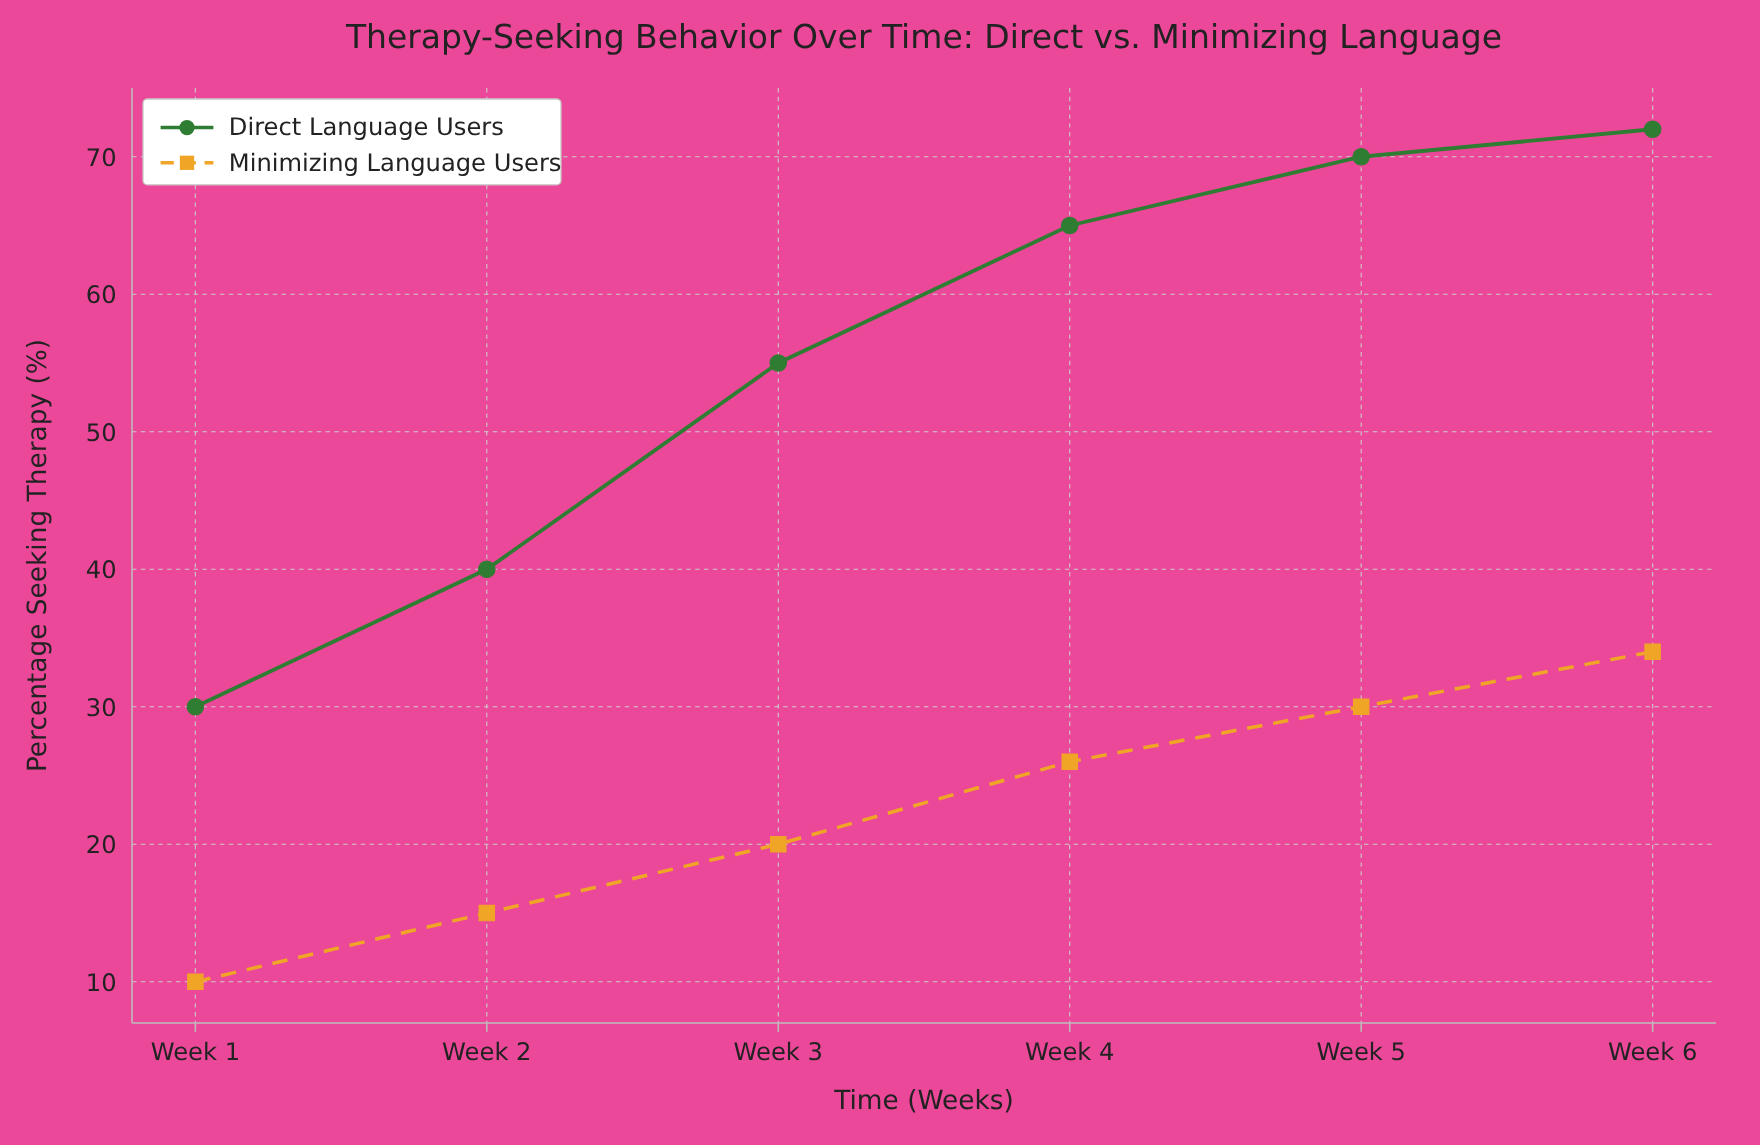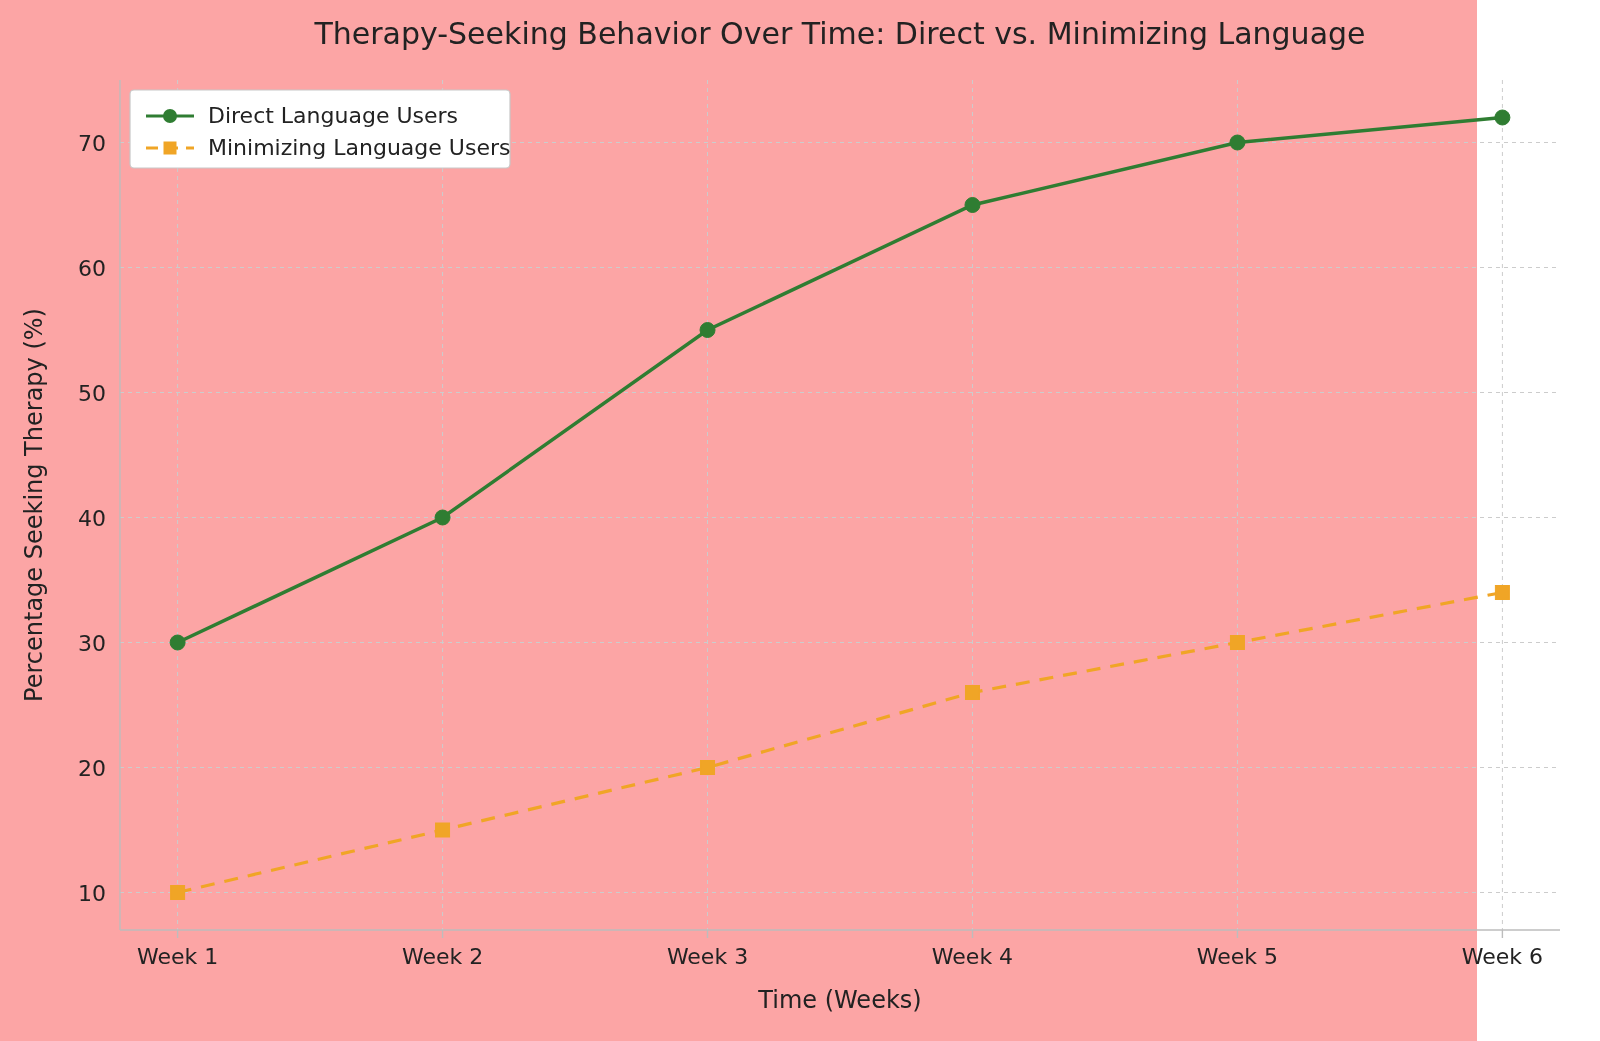--- a/index.html
+++ b/index.html
@@ -3,25 +3,25 @@
 <meta charset="utf-8">
 <style>
   html, body {
     margin: 0;
     padding: 0;
     background: #ffffff;
     font-family: "DejaVu Sans", "Helvetica Neue", Arial, sans-serif;
     color: #222;
   }
   .stage {
-    width: 1477px;
+    width: 1600px;
     height: 1041px;
     position: relative;
     box-sizing: border-box;
-    background: #fca5a5;
+    background: #ec4899;
   }
   svg { display: block; }
   .axis-label {
     font-size: 24px;
     fill: #222;
   }
   .tick-label {
     font-size: 22px;
     fill: #222;
   }

